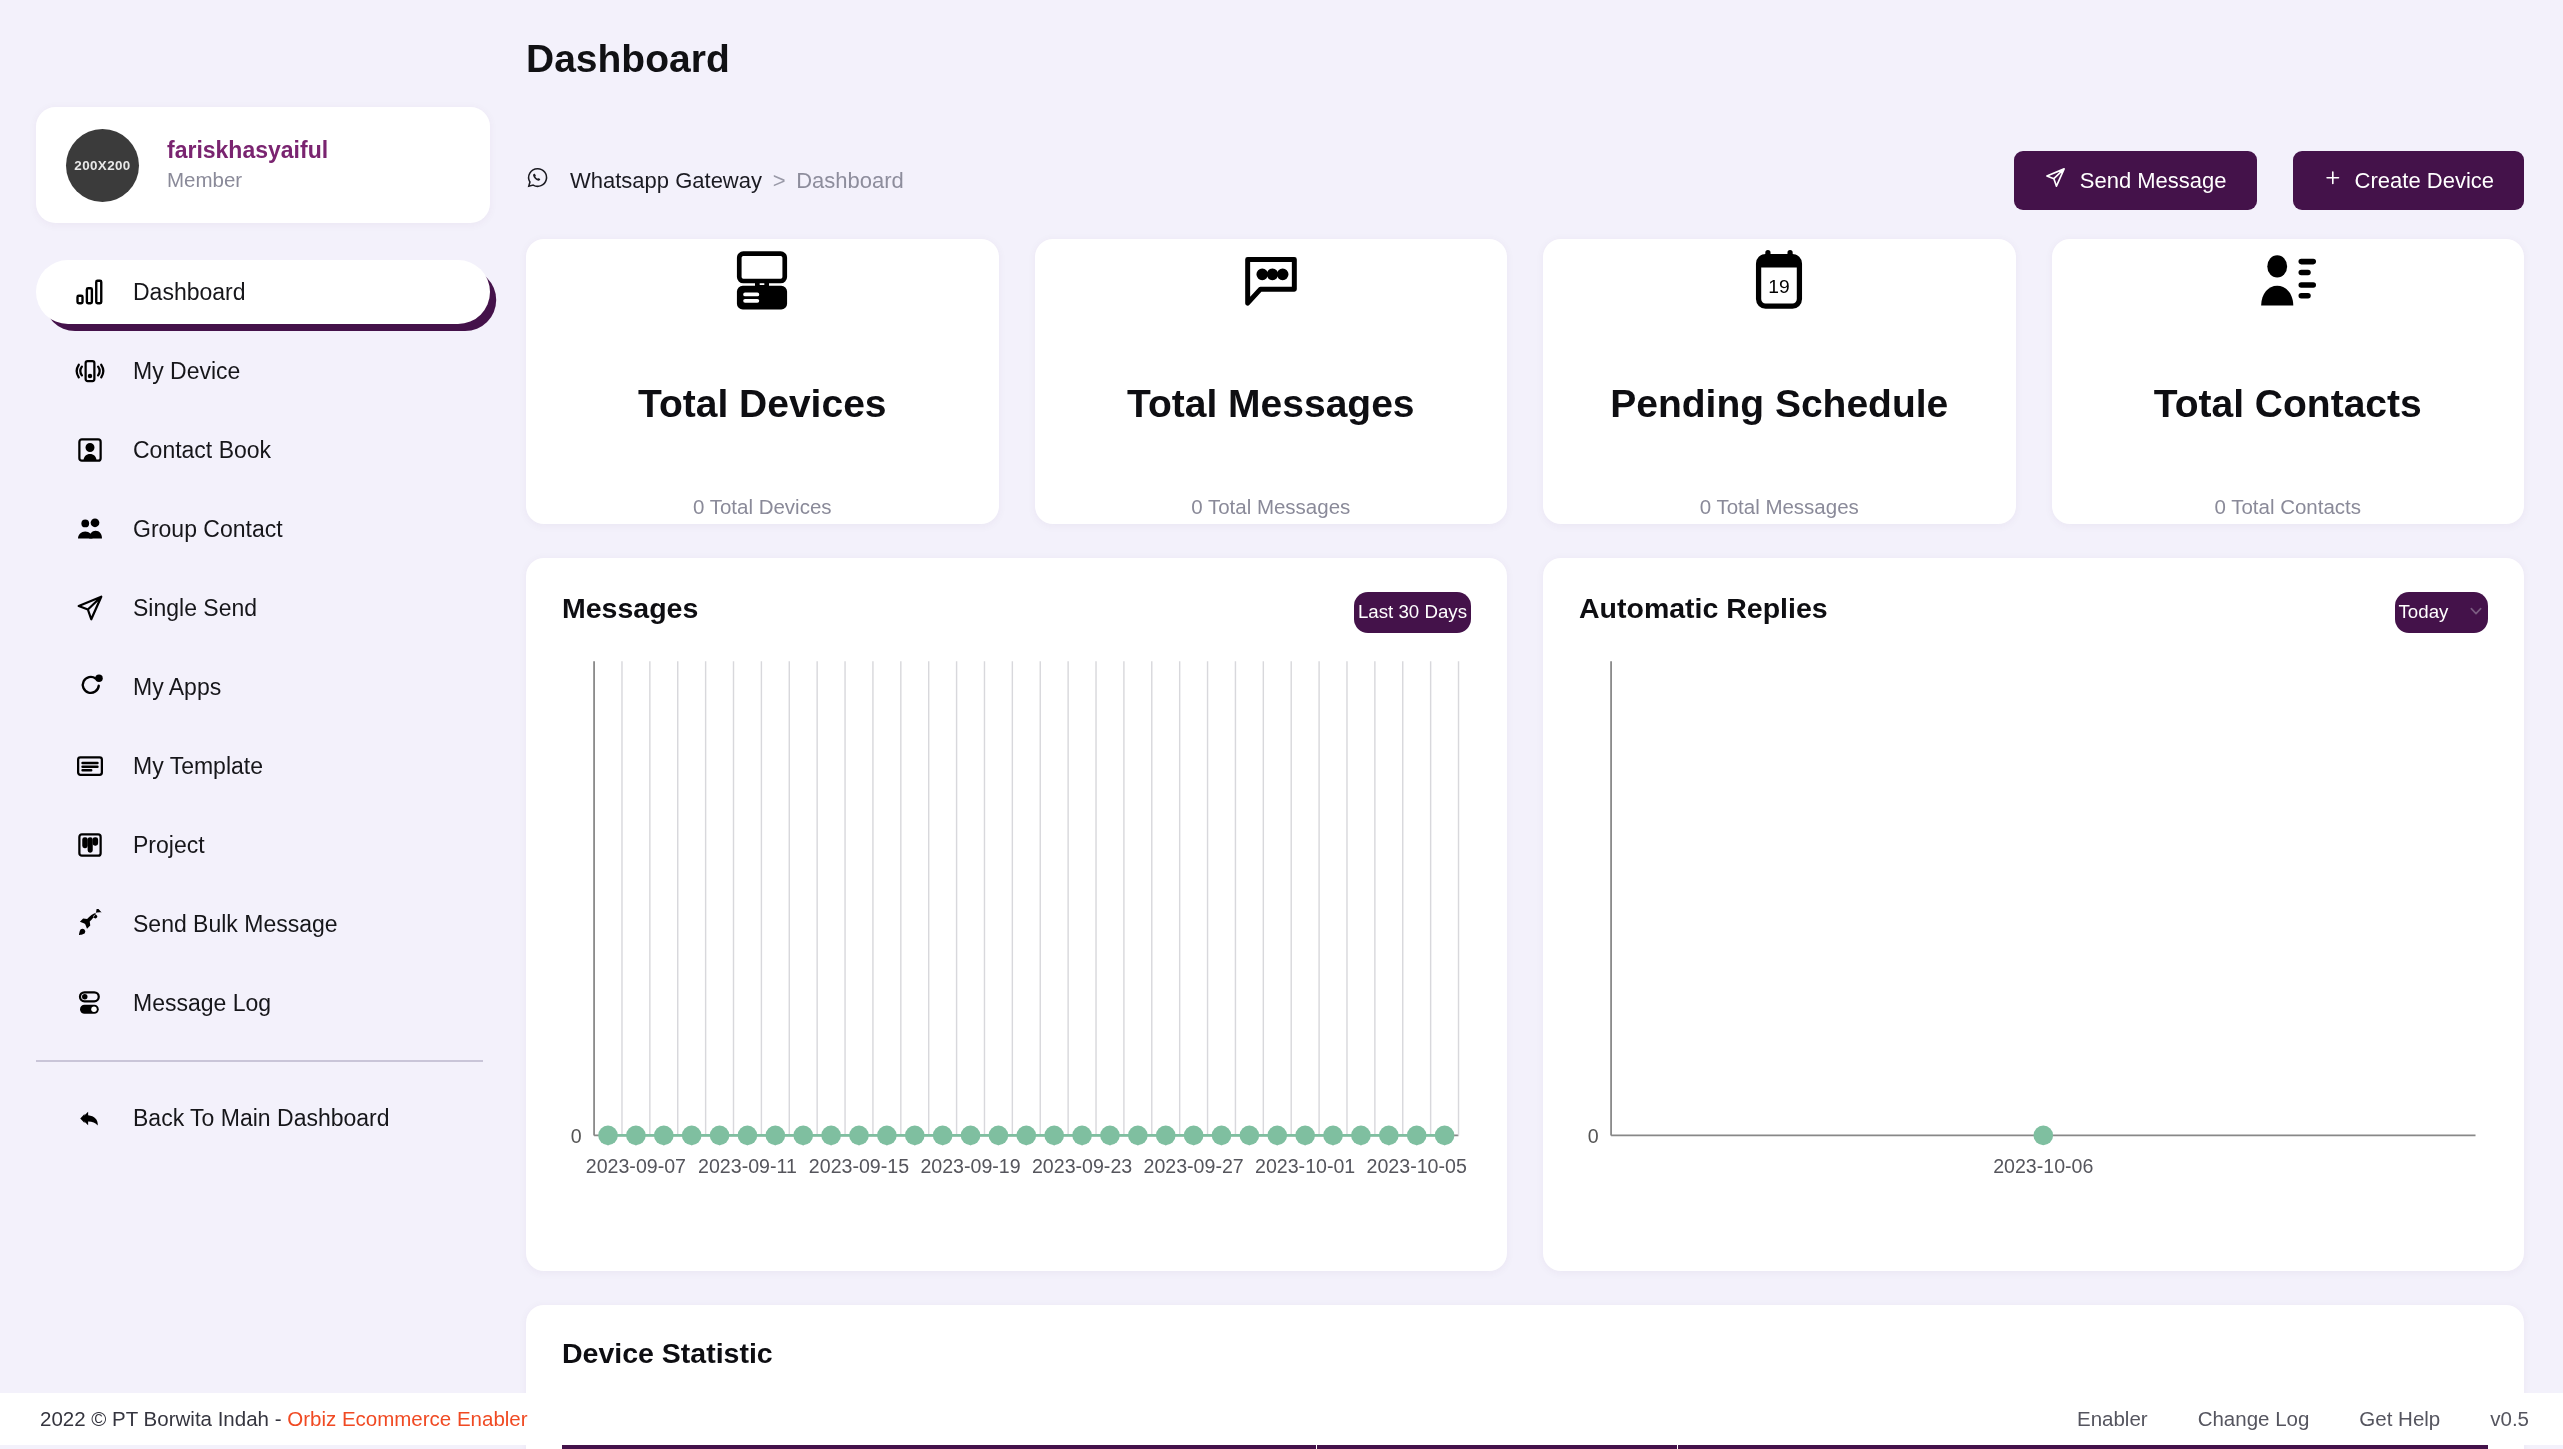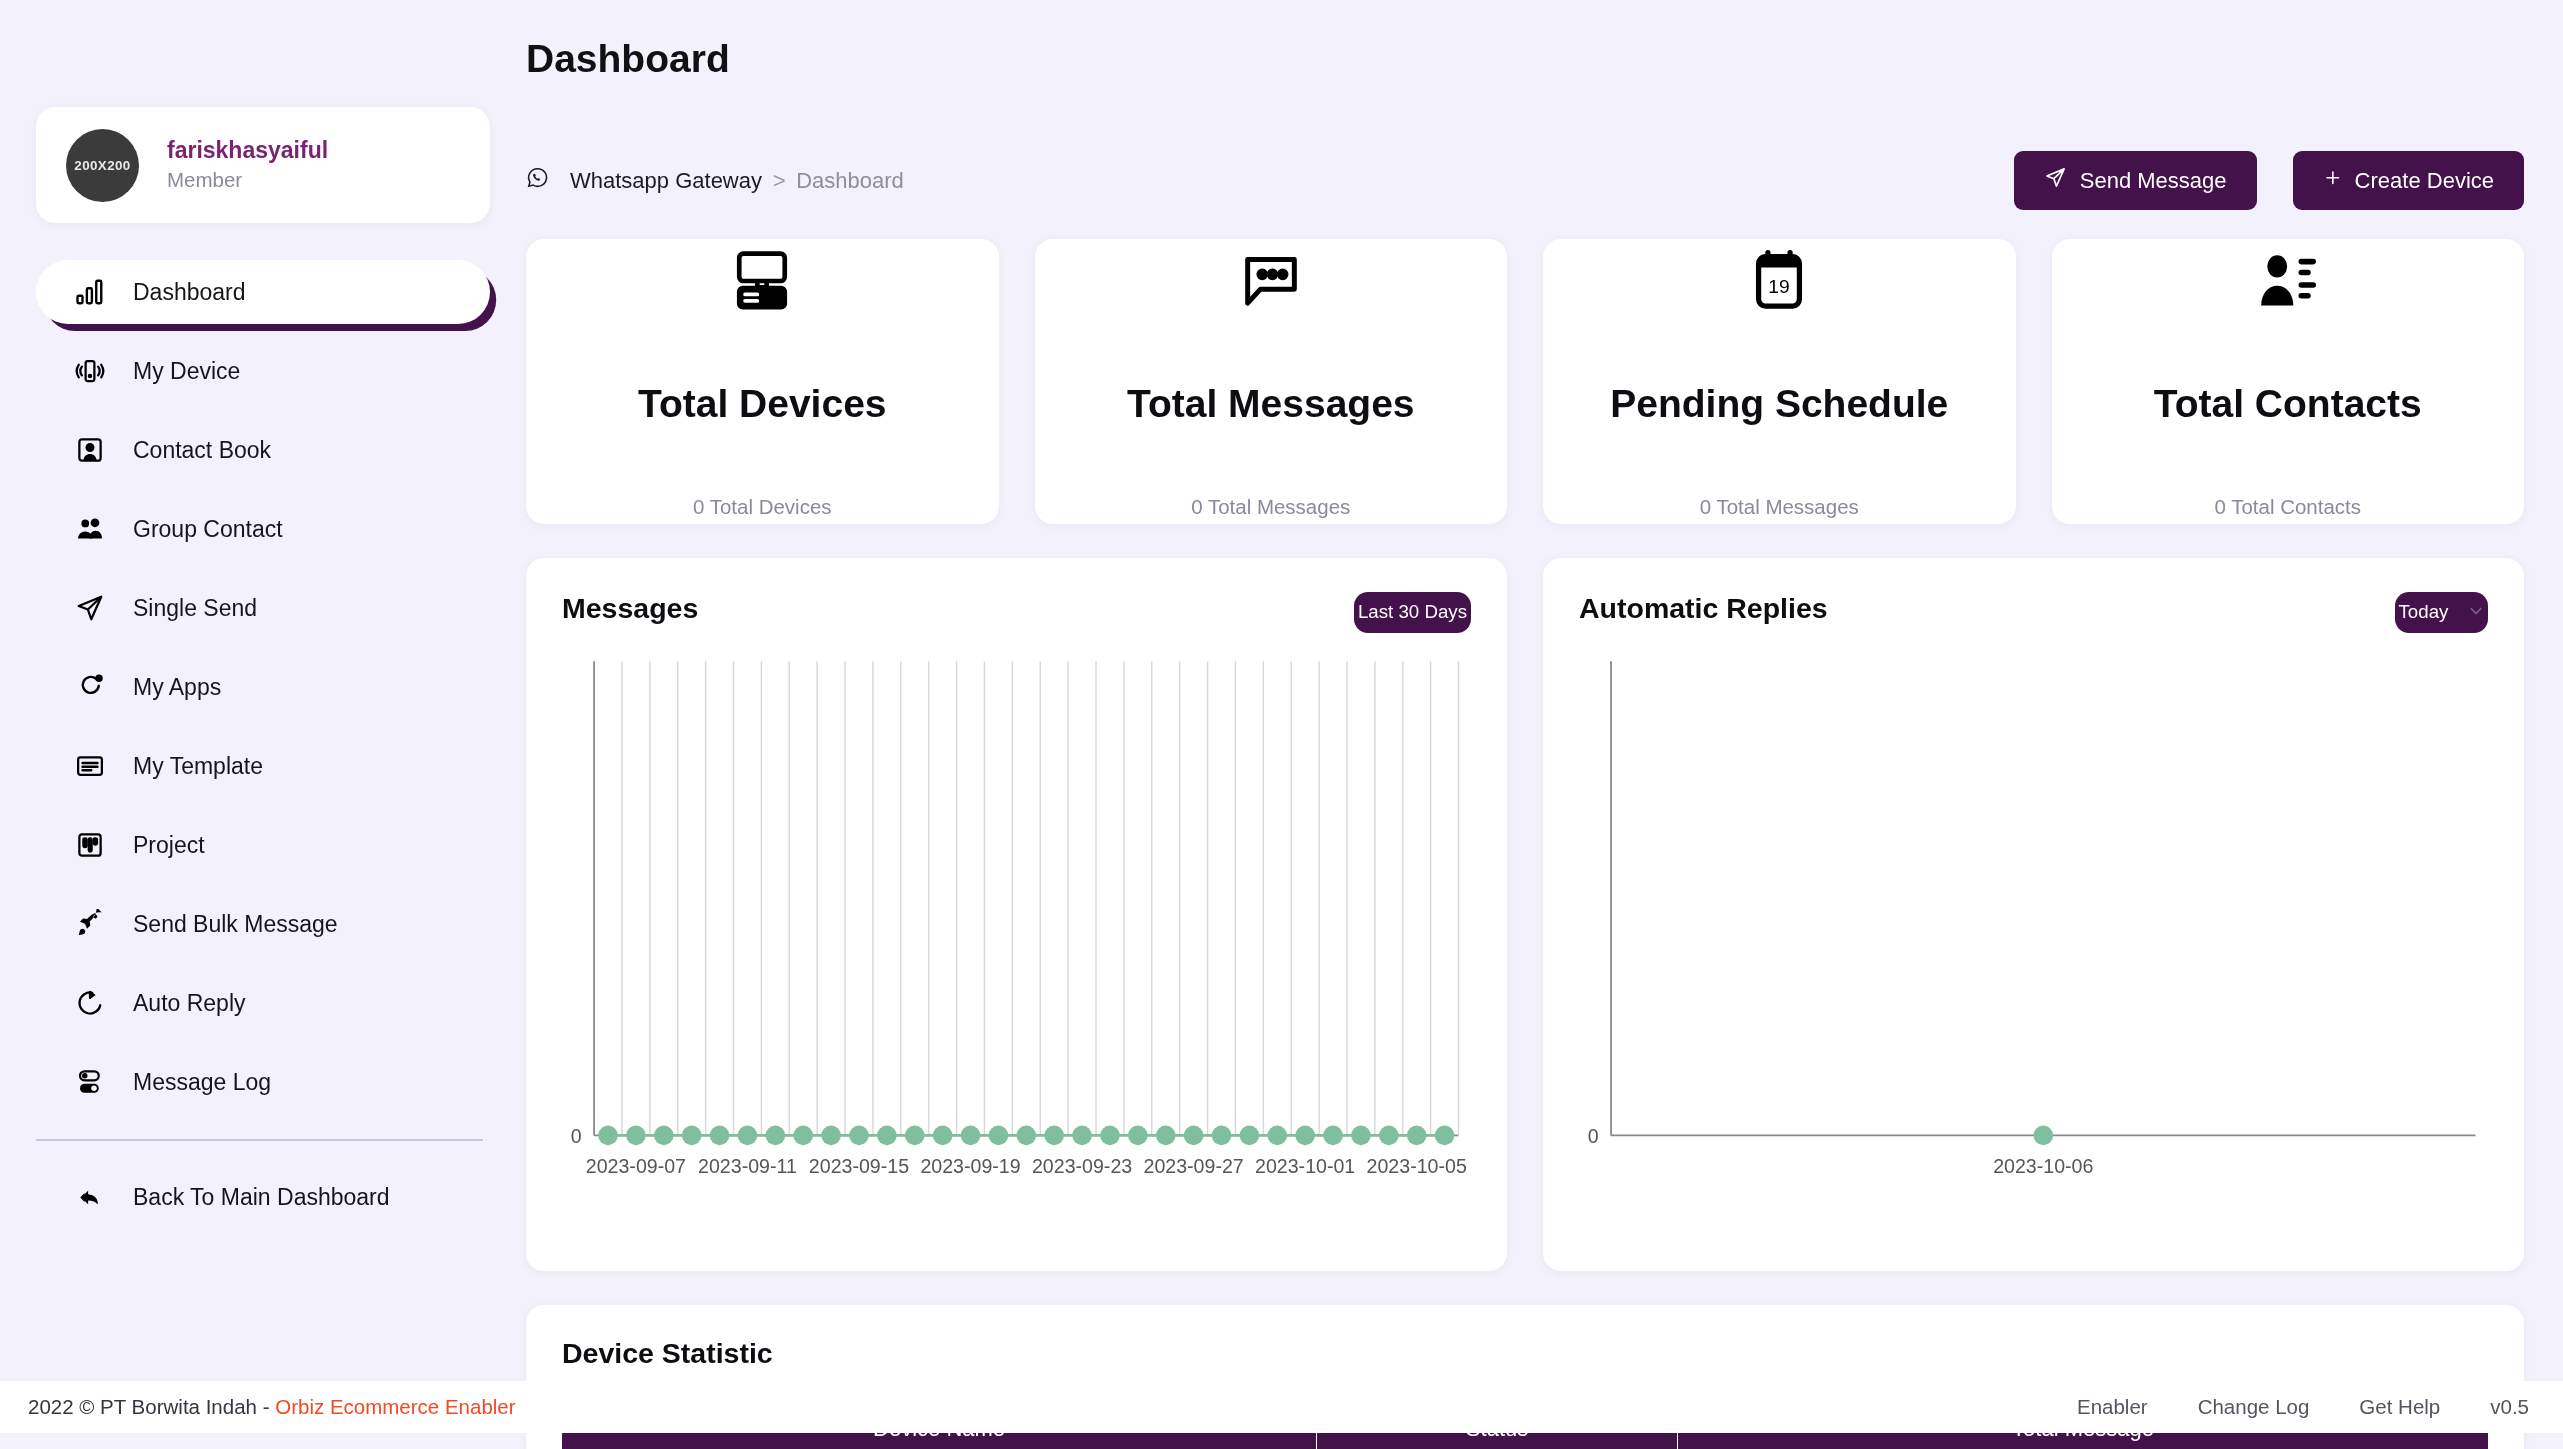--- a/index.html
+++ b/index.html
@@ -137,25 +137,25 @@
   thead th {
     background: #44124A; color: #FFFFFF;
     font-size: 22px; font-weight: normal;
     padding: 19.6px 0; text-align: center;
     border-right: 1.8px solid #FFFFFF;
   }
   thead th:last-child { border-right: none; }
 
   
   .footer {
-    position: absolute; left: 0; bottom: 16px;
+    position: absolute; left: 0; bottom: 4px;
     width: 2563px; height: 52px;
     background: #FFFFFF;
     display: flex; align-items: center; justify-content: space-between;
-    padding: 0 34px 0 28px;
+    padding: 0 34px 0 40px;
     font-size: 20.5px; color: #35353F;
   }
   .footer-left .fl-link { color: #F04A23; cursor: pointer; }
   .footer-right { display: flex; gap: 50px; color: #55555F; }
   .footer-right span { cursor: pointer; }
   .footer-right .ver { cursor: default; }
 </style>
 </head>
 <body>
 
@@ -264,29 +264,20 @@
       <div class="nav-item">
         <span class="nav-ico">
           <svg viewBox="0 0 24 24" width="30" height="30" fill="#000">
             <path d="M21.3 2.7c-3.6-.5-7.4 1-10 3.6l-1.6 1.6-3.2-.4-2.6 2.6 3.6 1.4.7.7 1.4 3.6 2.6-2.6-.4-3.2 1.6-1.6c2.6-2.6 4.1-6.4 3.9-10zM15.4 7.2a1.5 1.5 0 1 1 2.1-2.1 1.5 1.5 0 0 1-2.1 2.1z"></path>
             <path d="M4.6 16.2c-1.1 1.1-1.4 4.6-1.4 4.6s3.5-.3 4.6-1.4a2.3 2.3 0 0 0-3.2-3.2z"></path>
           </svg>
         </span>
         <span class="nav-label">Send Bulk Message</span>
       </div>
 
-      <div class="nav-item">
-        <span class="nav-ico">
-          <svg viewBox="0 0 24 24" width="30" height="30" fill="none" stroke="#000" stroke-width="1.8" stroke-linecap="round">
-            <path d="M12 3.2v4M12 3.2 15 5.6 12 7.8"></path>
-            <path d="M12 3.6a8.4 8.4 0 1 0 8.4 8.4" transform="rotate(12 12 12)"></path>
-          </svg>
-        </span>
-        <span class="nav-label">Auto Reply</span>
-      </div>
 
       <div class="nav-item plain">
         <span class="nav-ico">
           <svg viewBox="0 0 24 24" width="30" height="30">
             <rect x="4" y="3.4" width="15" height="7.2" rx="3.6" fill="none" stroke="#000" stroke-width="1.8"></rect>
             <circle cx="7.8" cy="7" r="2.2" fill="#000"></circle>
             <rect x="4" y="13.4" width="15" height="7.2" rx="3.6" fill="#000"></rect>
             <circle cx="15.2" cy="17" r="2.2" fill="#fff"></circle>
           </svg>
         </span>

